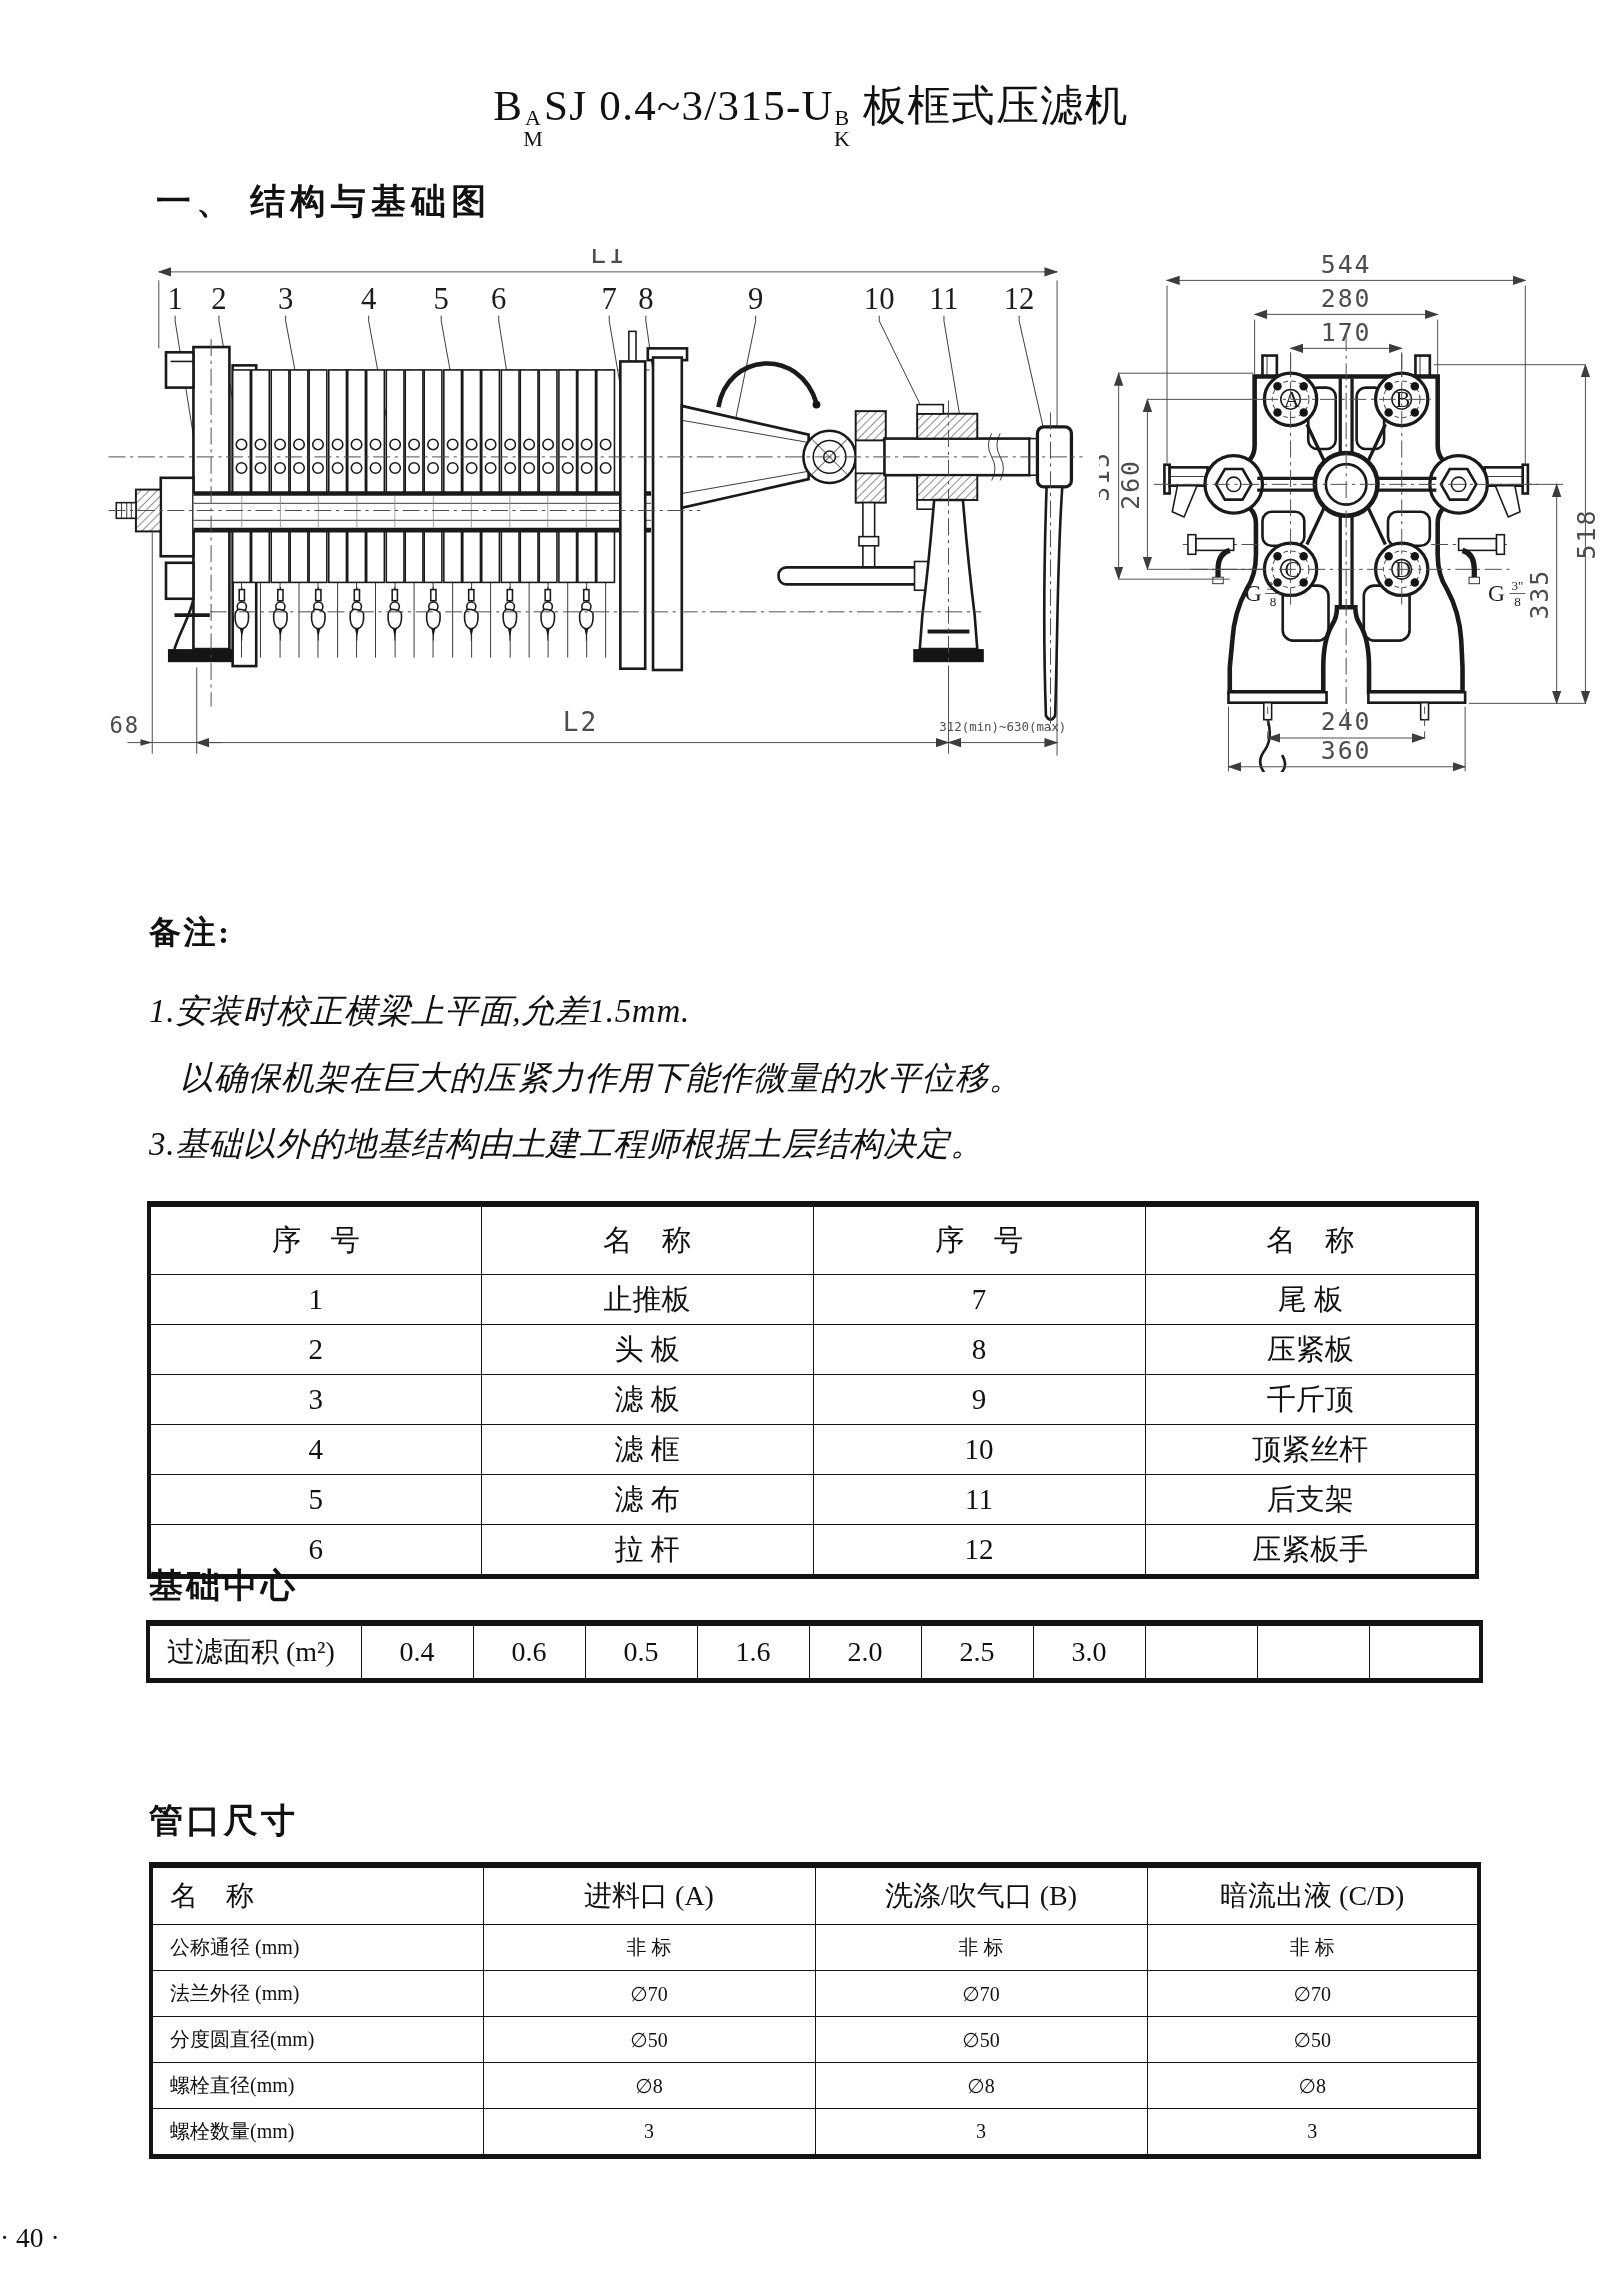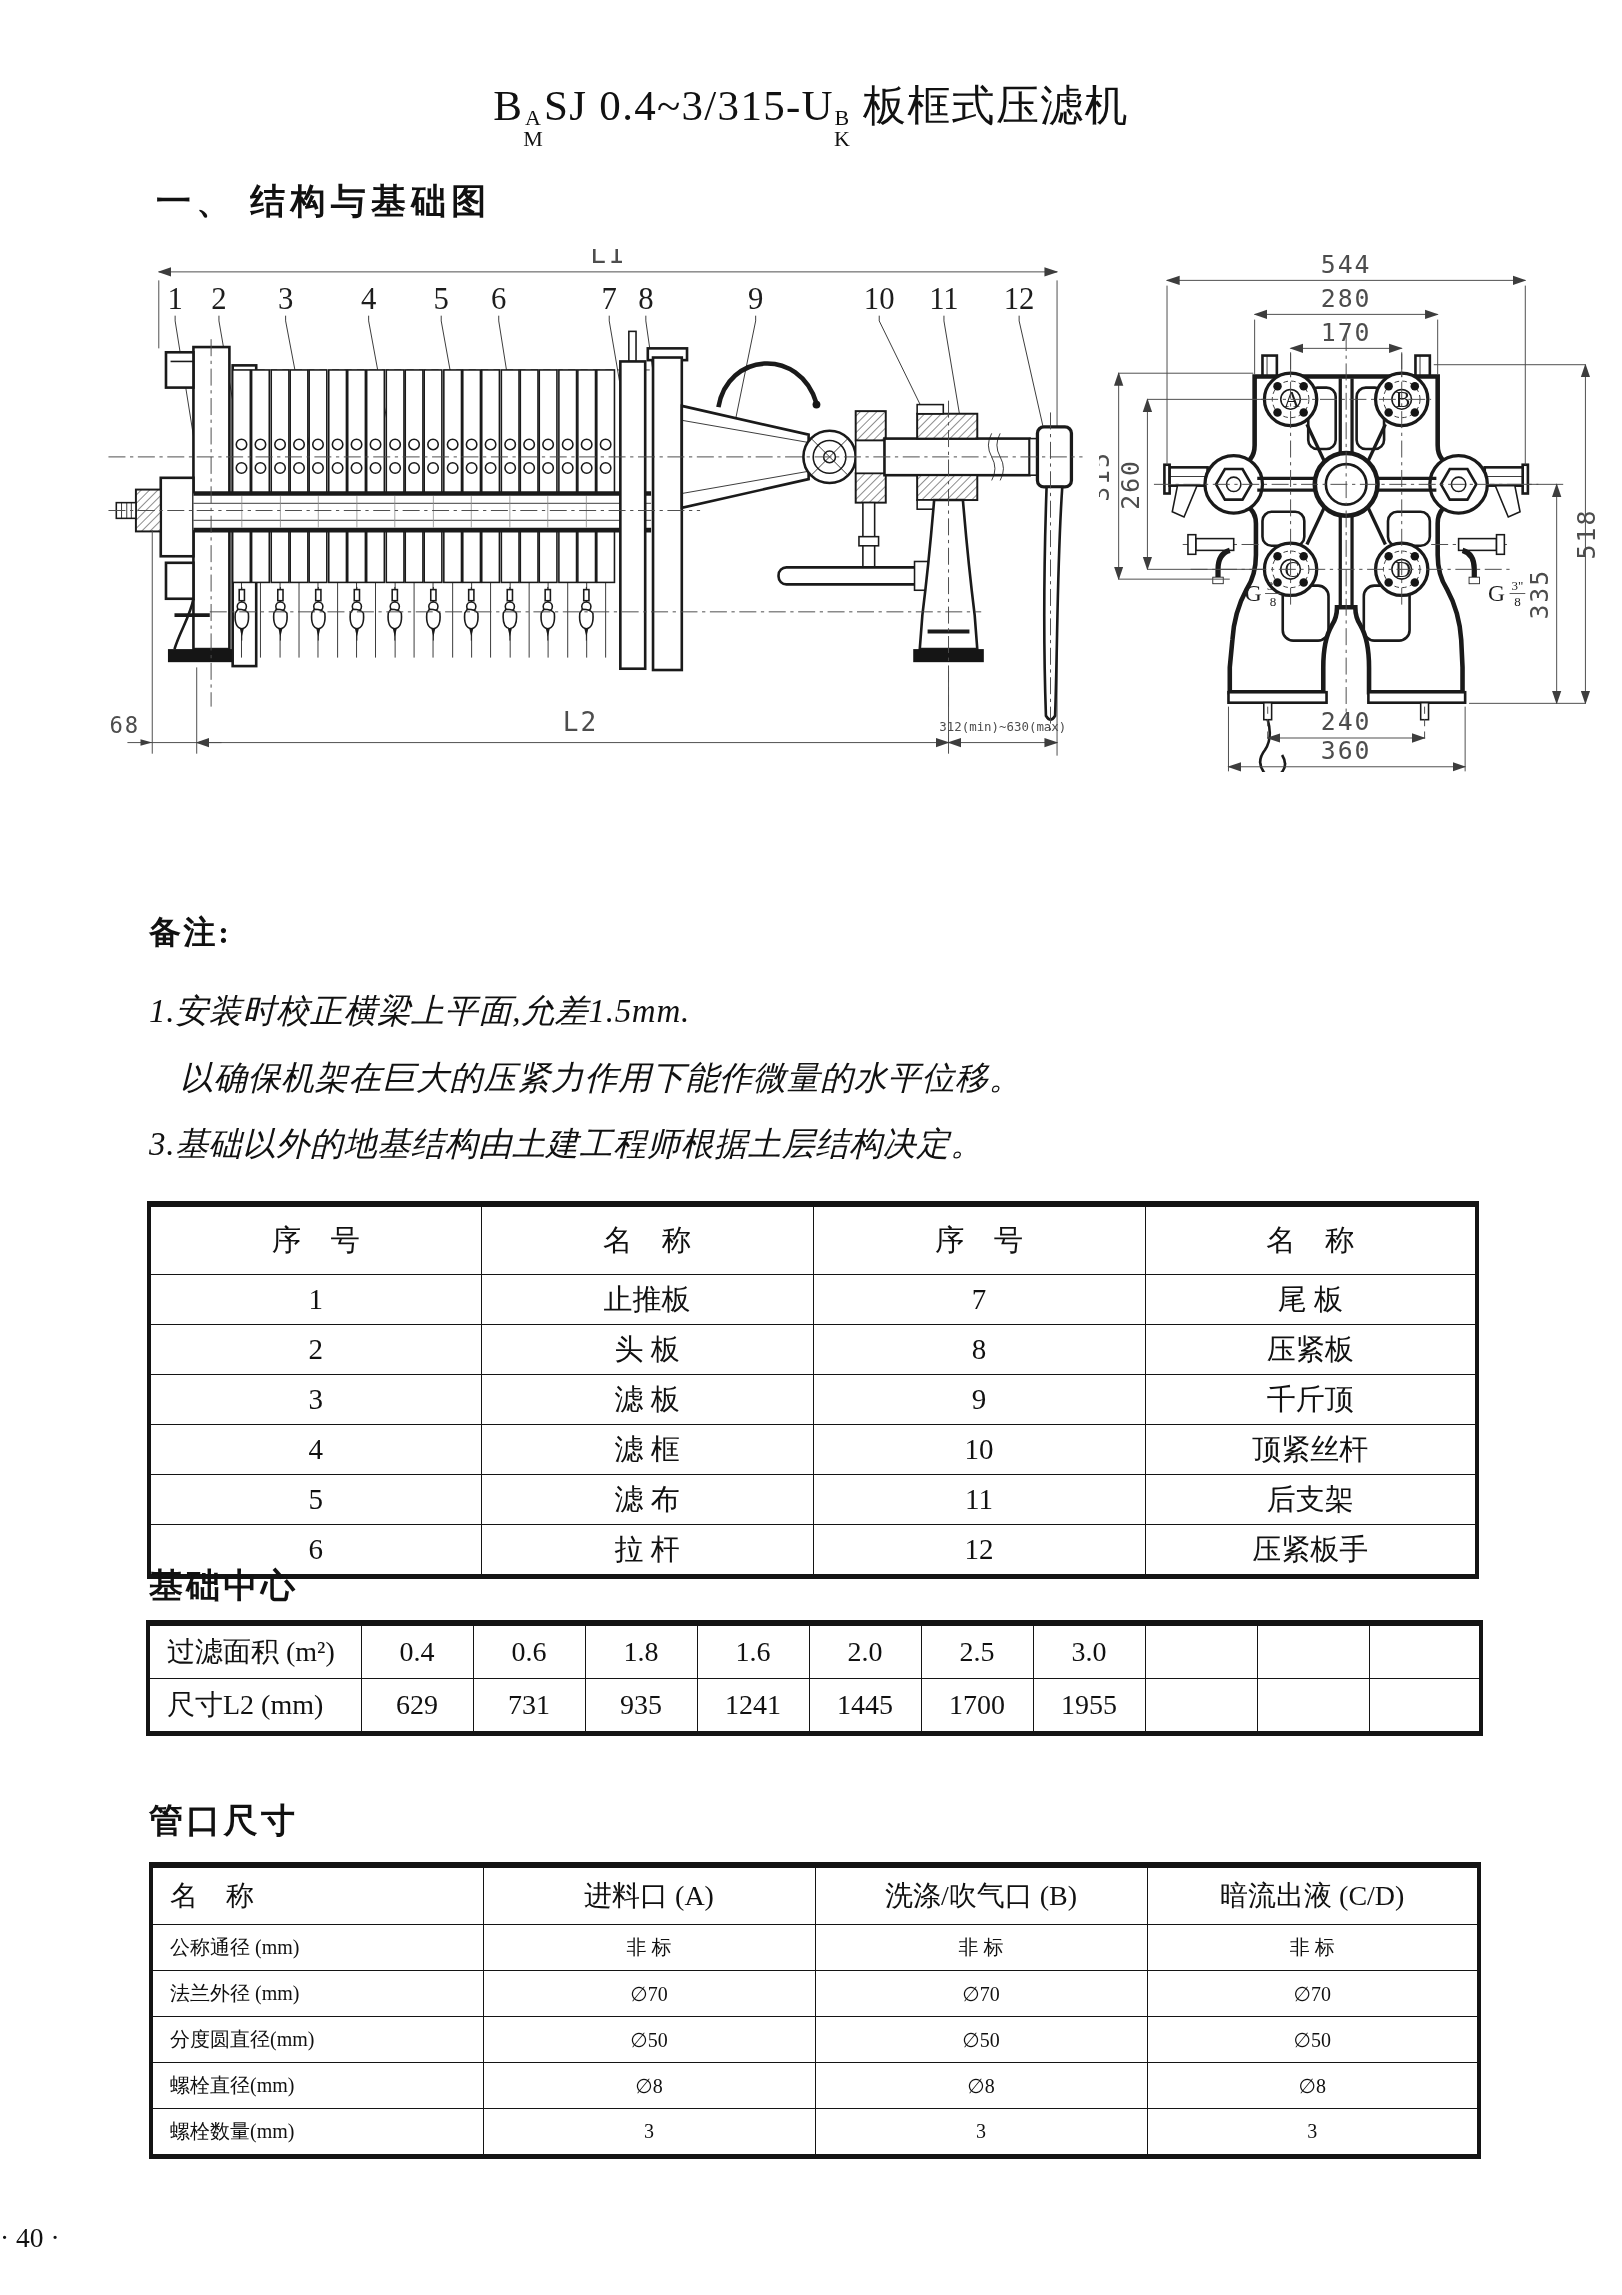--- a/index.html
+++ b/index.html
@@ -552,42 +552,29 @@
         <col style="width:112px">
       <col style="width:112px">
         <col style="width:112px">
         <col style="width:112px">
     </colgroup>
     <tbody>
       <tr>
         <td class="lbl">过滤面积 (m²)</td>
         <td>0.4</td>
         <td>0.6</td>
-        <td>1.8</td>
+        <td>0.5</td>
         <td>1.6</td>
         <td>2.0</td>
         <td>2.5</td>
         <td>3.0</td>
         <td></td>
         <td></td>
         <td></td>
       </tr>
-      <tr>
-        <td class="lbl">尺寸L2 (mm)</td>
-        <td>629</td>
-        <td>731</td>
-        <td>935</td>
-        <td>1241</td>
-        <td>1445</td>
-        <td>1700</td>
-        <td>1955</td>
-        <td></td>
-        <td></td>
-        <td></td>
-      </tr>
     </tbody>
   </table>
 
   <div class="blk-heading" style="top:1798px;left:149px;">管口尺寸</div>
   <table id="pipe-table" class="tb">
     <colgroup>
         <col style="width:332px">
         <col style="width:332px">
         <col style="width:332px">
         <col style="width:332px">

